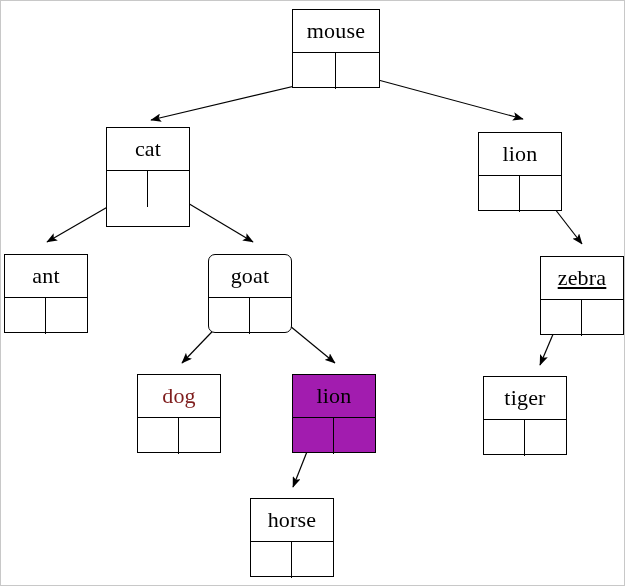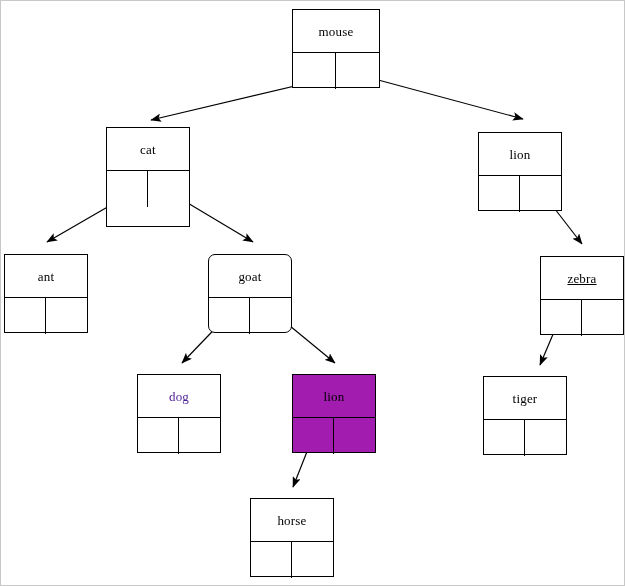--- a/index.html
+++ b/index.html
@@ -33,21 +33,21 @@
     border: 1.4px solid #000000;
     background: #ffffff;
   }
   .node-label {
     box-sizing: border-box;
     width: 100%;
     display: flex;
     align-items: center;
     justify-content: center;
     font-family: "Liberation Serif", serif;
-    font-size: 13px;
+    font-size: 22px;
     color: #000000;
     line-height: 1;
     letter-spacing: 0.2px;
   }
   .node-cells {
     box-sizing: border-box;
     width: 100%;
     display: flex;
     border-top: 1.4px solid #000000;
   }
@@ -118,21 +118,21 @@
         </div>
       </div>
       <div class="node" style="left: 539px; top: 255px; width: 84px; height: 79px; border-color: rgb(0, 0, 0); background: rgb(255, 255, 255); text-decoration: underline;">
         <div class="node-label" style="height: 42px; color: rgb(0, 0, 0);">zebra</div>
         <div class="node-cells" style="height: 37px; border-top-color: rgb(0, 0, 0);">
           <div class="node-cell left" style="border-right-color: rgb(0, 0, 0);"></div>
           <div class="node-cell right"></div>
         </div>
       </div>
       <div class="node" style="left: 136px; top: 373px; width: 84px; height: 79px; border-color: rgb(0, 0, 0); background: rgb(255, 255, 255);">
-        <div class="node-label" style="height: 42px; color: #4c1d95;">dog</div>
+        <div class="node-label" style="height: 42px; color: #7f1d1d;">dog</div>
         <div class="node-cells" style="height: 37px; border-top-color: rgb(0, 0, 0);">
           <div class="node-cell left" style="border-right-color: rgb(0, 0, 0);"></div>
           <div class="node-cell right"></div>
         </div>
       </div>
       <div class="node" style="left: 291px; top: 373px; width: 84px; height: 79px; border-color: rgb(0, 0, 0); background: #a21caf;">
         <div class="node-label" style="height: 42px; color: rgb(0, 0, 0);">lion</div>
         <div class="node-cells" style="height: 37px; border-top-color: rgb(0, 0, 0);">
           <div class="node-cell left" style="border-right-color: rgb(0, 0, 0);"></div>
           <div class="node-cell right"></div>

